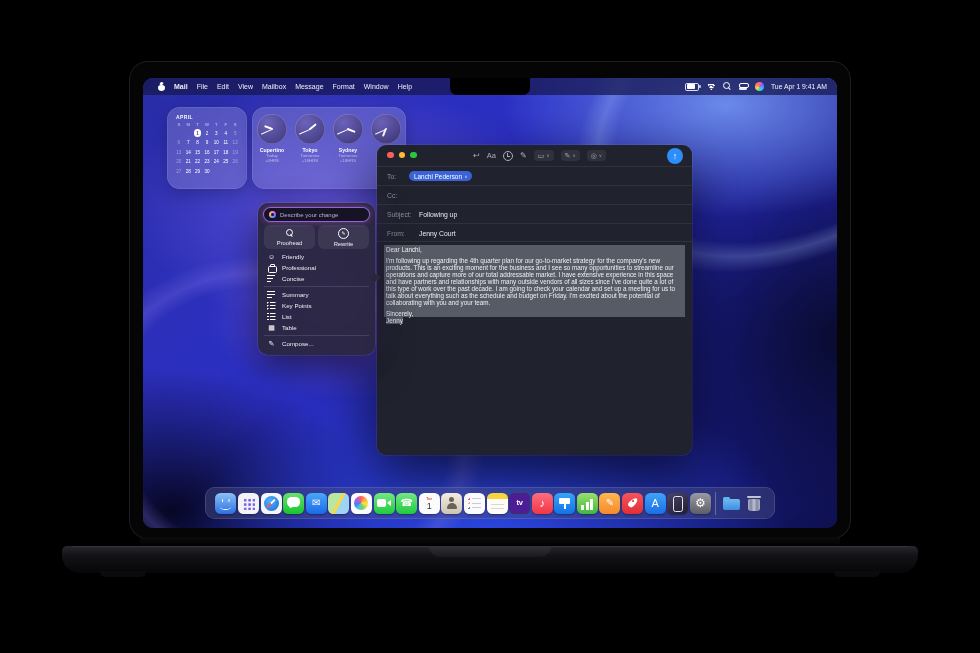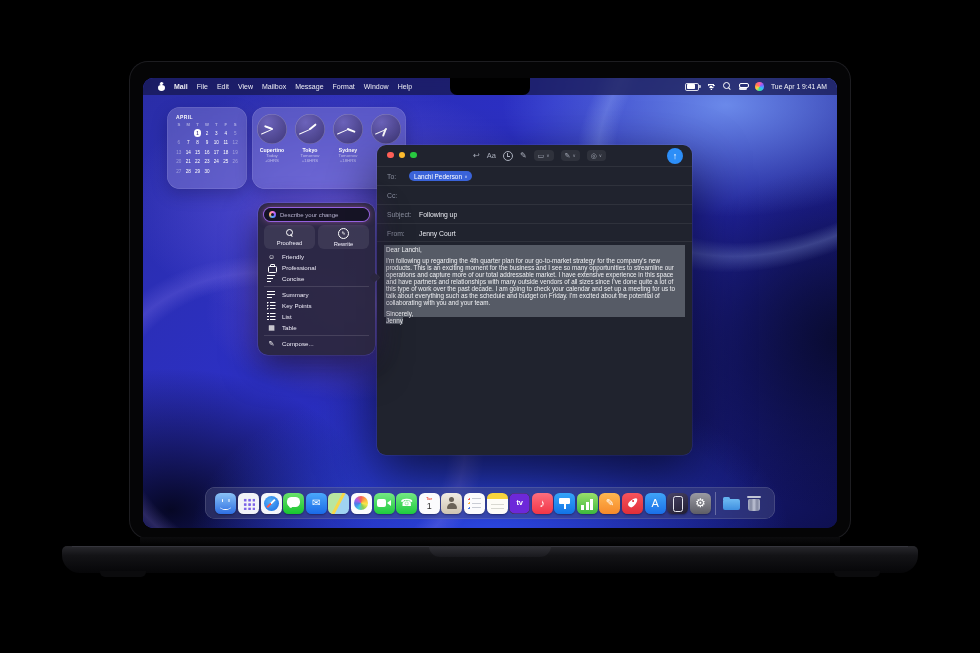--- a/index.html
+++ b/index.html
@@ -221,21 +221,21 @@
   .app-reminders::before{content:"";position:absolute;left:4px;top:4.5px;width:14px;height:12px;background:
     radial-gradient(circle,#f95f57 45%,transparent 55%) 0 .5px/2.4px 2.4px no-repeat,
     radial-gradient(circle,#fcb23e 45%,transparent 55%) 0 5px/2.4px 2.4px no-repeat,
     radial-gradient(circle,#4a7de8 45%,transparent 55%) 0 9.5px/2.4px 2.4px no-repeat,
     linear-gradient(#c9ccd4,#c9ccd4) 4px 1.3px/9px 1px no-repeat,
     linear-gradient(#c9ccd4,#c9ccd4) 4px 5.8px/9px 1px no-repeat,
     linear-gradient(#c9ccd4,#c9ccd4) 4px 10.3px/9px 1px no-repeat;}
   .app-notes{background:linear-gradient(180deg,#f7d33c 0 27%,#fdfcf7 27%);}
   .app-notes::before{content:"";position:absolute;left:4px;top:11px;width:13px;height:6px;
     background:linear-gradient(#d9d9d2,#d9d9d2) 0 0/13px 1px no-repeat,linear-gradient(#d9d9d2,#d9d9d2) 0 4px/13px 1px no-repeat;}
-  .app-tv{background:#6d28d9;box-shadow:inset 0 0 0 .5px #3a3a3e;}
+  .app-tv{background:#4c1d95;box-shadow:inset 0 0 0 .5px #3a3a3e;}
   .app-tv .glyph{font-size:7.5px;font-weight:bold;letter-spacing:-.3px;}
   .app-music{background:linear-gradient(180deg,#fd6e7e,#f23546);}
   .app-music .glyph{font-size:11px;}
   .app-keynote{background:linear-gradient(180deg,#35a5f8,#1273e6);}
   .app-keynote::before{content:"";position:absolute;left:5px;top:5px;width:11px;height:6px;background:#fff;border-radius:1px;}
   .app-keynote::after{content:"";position:absolute;left:9.8px;top:11px;width:1.6px;height:5px;background:#fff;}
   .app-numbers{background:linear-gradient(180deg,#9ae06a,#3db93e);}
   .app-numbers::before{content:"";position:absolute;left:4px;bottom:4px;width:13px;height:11px;background:
     linear-gradient(#fff,#fff) 0 100%/3px 5px no-repeat,
     linear-gradient(#fff,#fff) 4.8px 100%/3px 8px no-repeat,

